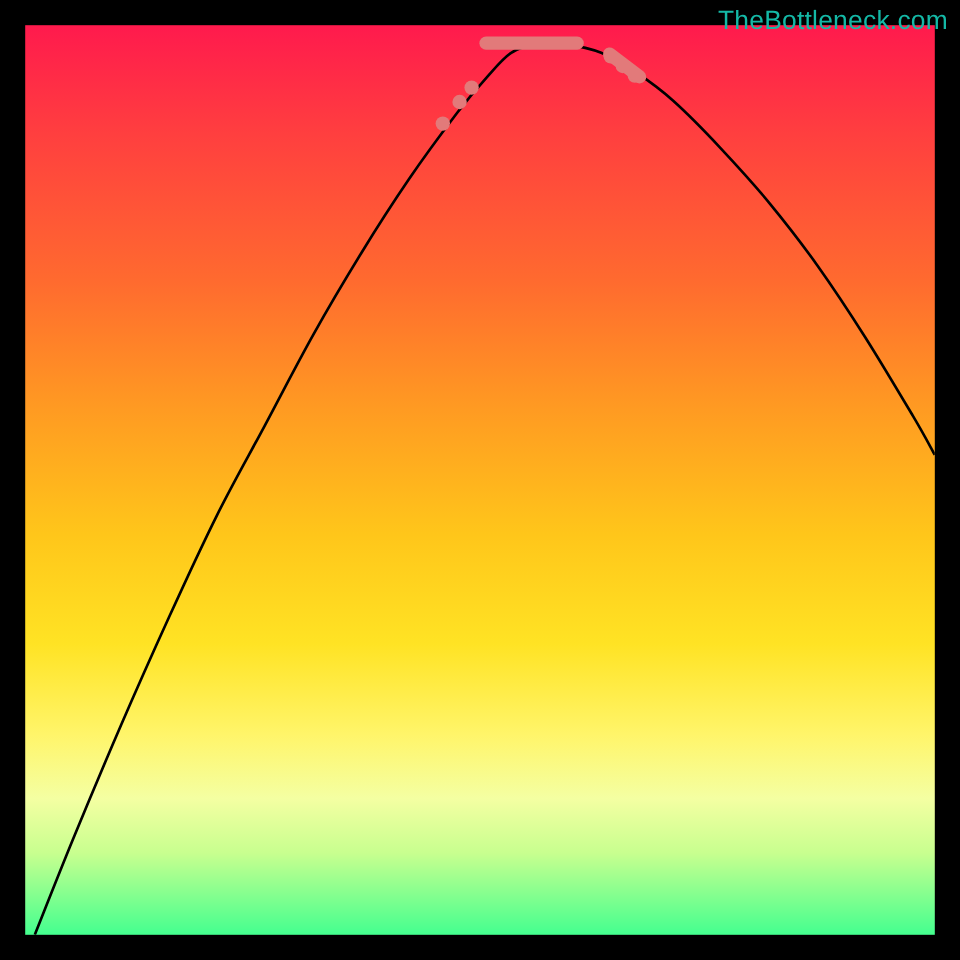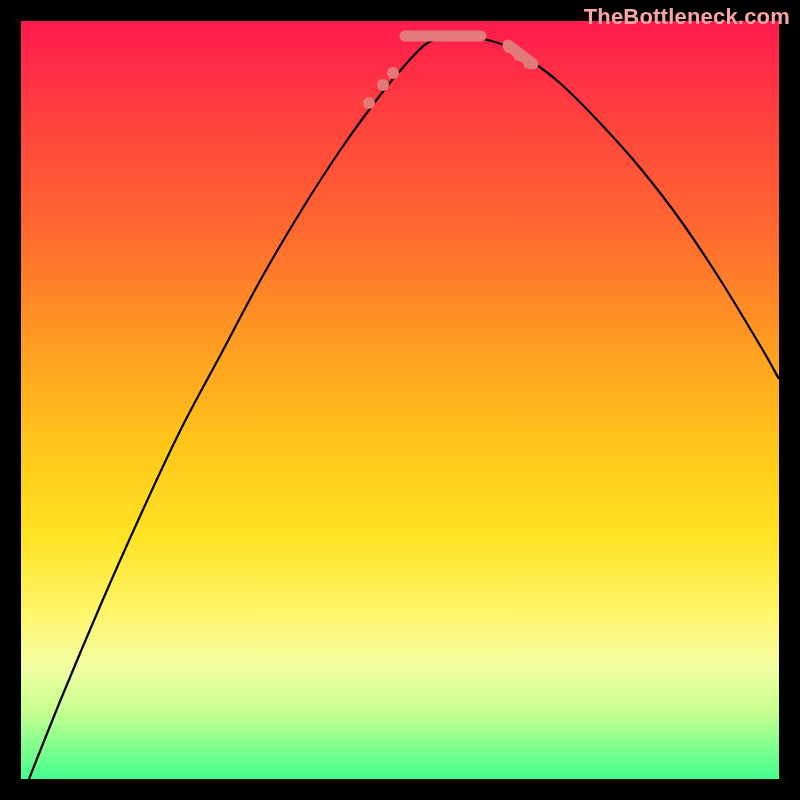--- a/index.html
+++ b/index.html
@@ -26,23 +26,23 @@
       #ffe324 68%,
       #fff56a 78%,
       #f4ffa2 85%,
       #c8ff8f 91%,
       #44ff8f 100%);
   }
   .watermark {
     position: absolute;
     top: 4px;
     right: 10px;
-    color: #fca5a5;
+    color: #14b8a6;
     font-size: 22px;
-    font-weight: 700;
+    font-weight: 400;
     letter-spacing: 0.2px;
     z-index: 5;
   }
   svg.curve {
     position: absolute;
     left: 0;
     top: 0;
     width: 758px;
     height: 758px;
     z-index: 2;

